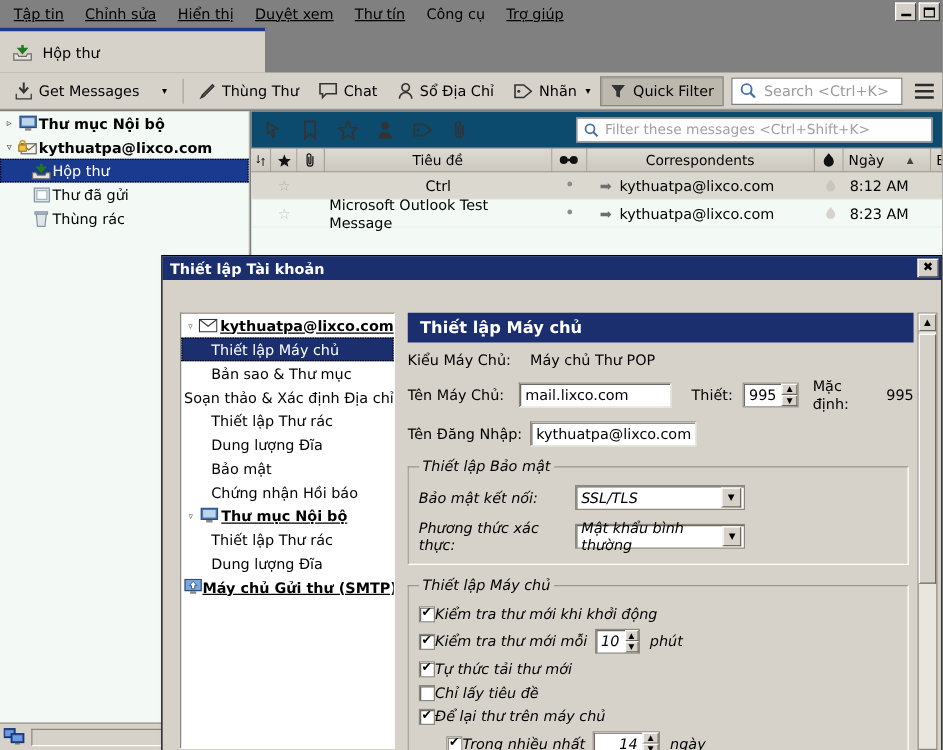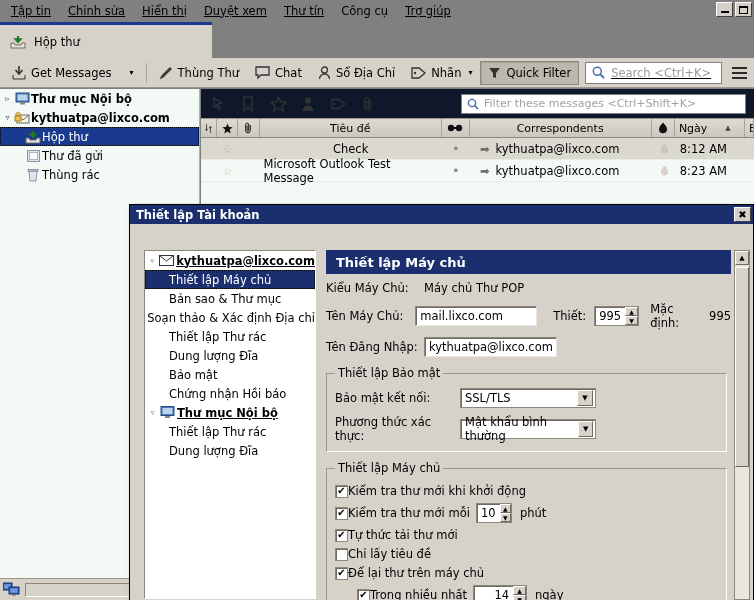--- a/index.html
+++ b/index.html
@@ -71,21 +71,21 @@
   .tb-btn.pressed {
     background: #bdb8ae;
     border: 1px solid #8d887e;
     box-shadow: inset 1px 1px 0 #a6a199;
   }
   .tb-sep { width: 1px; height: 20px; background: #aaa49a; margin: 0 4px; }
   .tb-caret { font-size: 8px; margin-left: 2px; }
   .search-box {
     flex: 1; height: 22px; margin-left: 6px; margin-right: 4px;
     background: #fff; border: 1px solid #7f7f7f;
-    display: flex; align-items: center; gap: 6px; padding: 0 6px; text-decoration: underline;
+    display: flex; align-items: center; gap: 6px; padding: 0 6px;
   }
   .search-box .ph { color: #9a9a9a; font-size: 11.5px; }
   .hamburger {
     width: 22px; height: 24px; display: flex; flex-direction: column;
     justify-content: center; align-items: center; gap: 3px; margin-left: 2px;
   }
   .hamburger i { display: block; width: 15px; height: 2px; background: #2b2b2b; }
 
   
   .folderpane {
@@ -111,21 +111,21 @@
     flex: 1; height: 14px; background: #d6d2ca;
     border: 1px solid #8d887e; border-right-color: #fff; border-bottom-color: #fff;
   }
 
   
   .msgpane {
     position: absolute; left: 201px; top: 89px; right: 0; bottom: 0;
     background: #f3f9f4; overflow: hidden;
   }
   .qfbar {
-    height: 30px; background: #0f172a; border-bottom: 1px solid #9c968c;
+    height: 30px; background: #0c4a6e; border-bottom: 1px solid #9c968c;
     display: flex; align-items: center; padding: 0 8px; gap: 12px;
   }
   .qf-icon { width: 18px; height: 18px; display: flex; align-items: center; justify-content: center; }
   .qf-filter {
     margin-left: auto; width: 285px; height: 20px; background: #fff;
     border: 1px solid #7f7f7f; display: flex; align-items: center; gap: 5px;
     padding: 0 5px;
   }
   .qf-filter .ph { color: #a0a0a0; font-size: 11px; }
 
@@ -218,21 +218,21 @@
     display: flex; align-items: center; justify-content: space-between;
     padding-left: 4px; font-size: 11.5px;
   }
   .select .arrow {
     width: 16px; height: 16px; margin-right: 2px; background: #d6d2ca;
     border: 1px solid #fff; border-right-color: #6e6a62; border-bottom-color: #6e6a62;
     display: flex; align-items: center; justify-content: center; font-size: 7px;
   }
   fieldset.group {
     border: 1px solid #9c968c; border-right-color: #fff; border-bottom-color: #fff;
-    margin: 9px 4px 0 0; padding: 4px 8px 8px 8px;
+    margin: 9px 4px 0 0; padding: 4px 8px 8px 8px; font-style: italic;
   }
   fieldset.group > legend { font-size: 11.5px; padding: 0 3px; color: #000; }
   .cbrow { display: flex; align-items: center; gap: 0; margin-top: 5px; font-size: 11.5px; }
   .cb {
     width: 13px; height: 13px; background: #fff; border: 1px solid #8d887e;
     box-shadow: inset 1px 1px 0 #6e6a62;
     display: flex; align-items: center; justify-content: center;
     font-size: 10px; color: #000; line-height: 1; flex: none;
   }
   .cb.on::after { content: "\2714"; font-size: 10px; }
@@ -521,21 +521,21 @@
         </div>
         <div class="ch hidden-cut" style="flex:1; justify-content:flex-start">
             <span>B</span>
           </div>
       </div>
 
       <div class="msgrow alt">
         <div class="mcell" style="width:16px"></div>
         <div class="mcell" style="width:22px; justify-content:center; color:#b6b2a9">☆</div>
         <div class="mcell" style="width:22px"></div>
-        <div class="mcell" style="width:190px; justify-content:center">Check</div>
+        <div class="mcell" style="width:190px; justify-content:center">Ctrl</div>
         <div class="mcell" style="width:29px; justify-content:center; color:#8b8b8b; font-size:13px">•</div>
         <div class="mcell" style="width:190px; gap:6px; padding-left:10px">
           <span style="color:#6e6e6e">➡</span>
           <span>kythuatpa@lixco.com</span>
         </div>
         <div class="mcell" style="width:24px; justify-content:center; color:#cac6be">
           <svg width="9" height="11" viewBox="0 0 10 12">
               <path d="M5 0.5 C7 3 9 4.5 9 7.3 A4 4 0 0 1 1 7.3 C1 4.5 3 3 5 0.5z" fill="#cac6be"></path>
             </svg>
         </div>
@@ -622,20 +622,31 @@
           </span>
           <span class="tlabel">Thư mục Nội bộ</span>
         </div>
         <div class="trow">
           <span class="tindent"></span>
             <span class="tlabel">Thiết lập Thư rác</span>
         </div>
         <div class="trow">
           <span class="tindent"></span>
             <span class="tlabel">Dung lượng Đĩa</span>
+        </div>
+        <div class="trow bold">
+          <span class="ttwisty"></span>
+          <span class="tic">
+            <svg width="15" height="13" viewBox="0 0 15 13">
+                <rect x="1" y="0.5" width="13" height="9" fill="#7aa7dd" stroke="#2b4f7d"></rect>
+                <path d="M7.5 2 L10.5 5.5 H8.8 V8 H6.2 V5.5 H4.5z" fill="#fff" stroke="#2b4f7d" stroke-width="0.7"></path>
+                <rect x="5" y="10" width="5" height="2" fill="#888"></rect>
+              </svg>
+          </span>
+          <span class="tlabel">Máy chủ Gửi thư (SMTP)</span>
         </div>
       </div>
 
       <div class="panel">
         <div class="panel-title">Thiết lập Máy chủ</div>
 
         <div class="frm-row">
           <span class="lbl">Kiểu Máy Chủ:</span>
           <span>Máy chủ Thư POP</span>
         </div>

